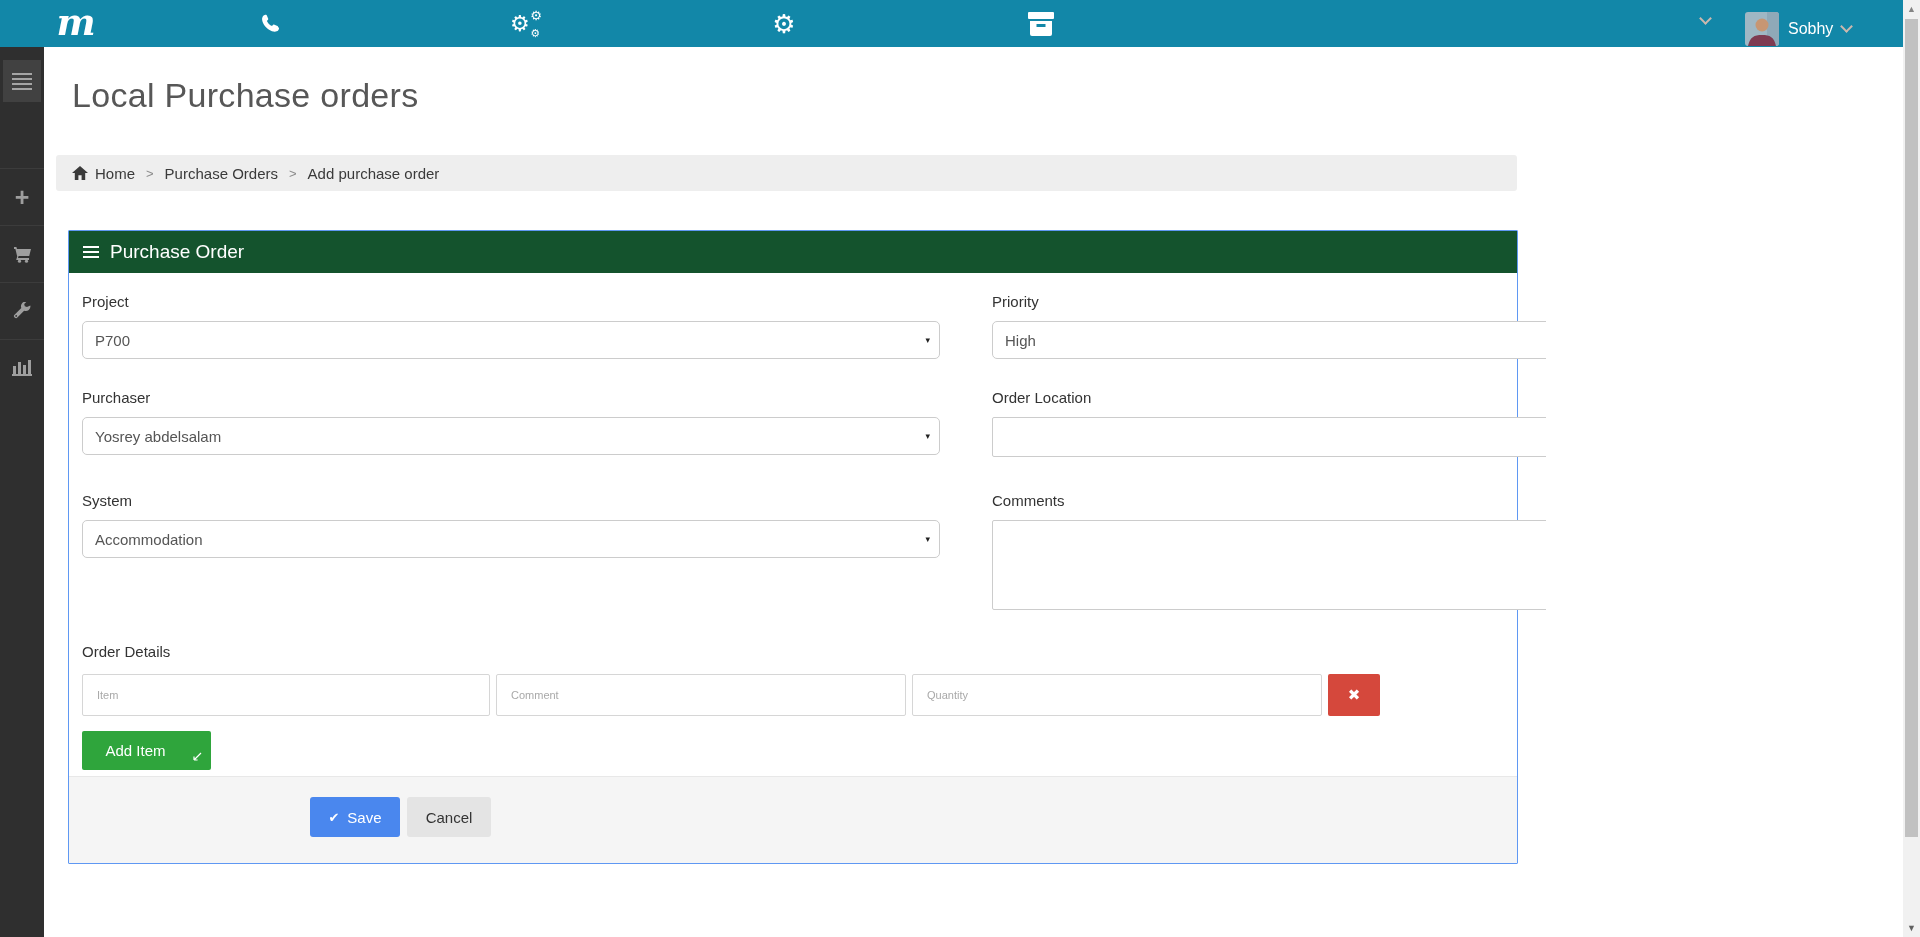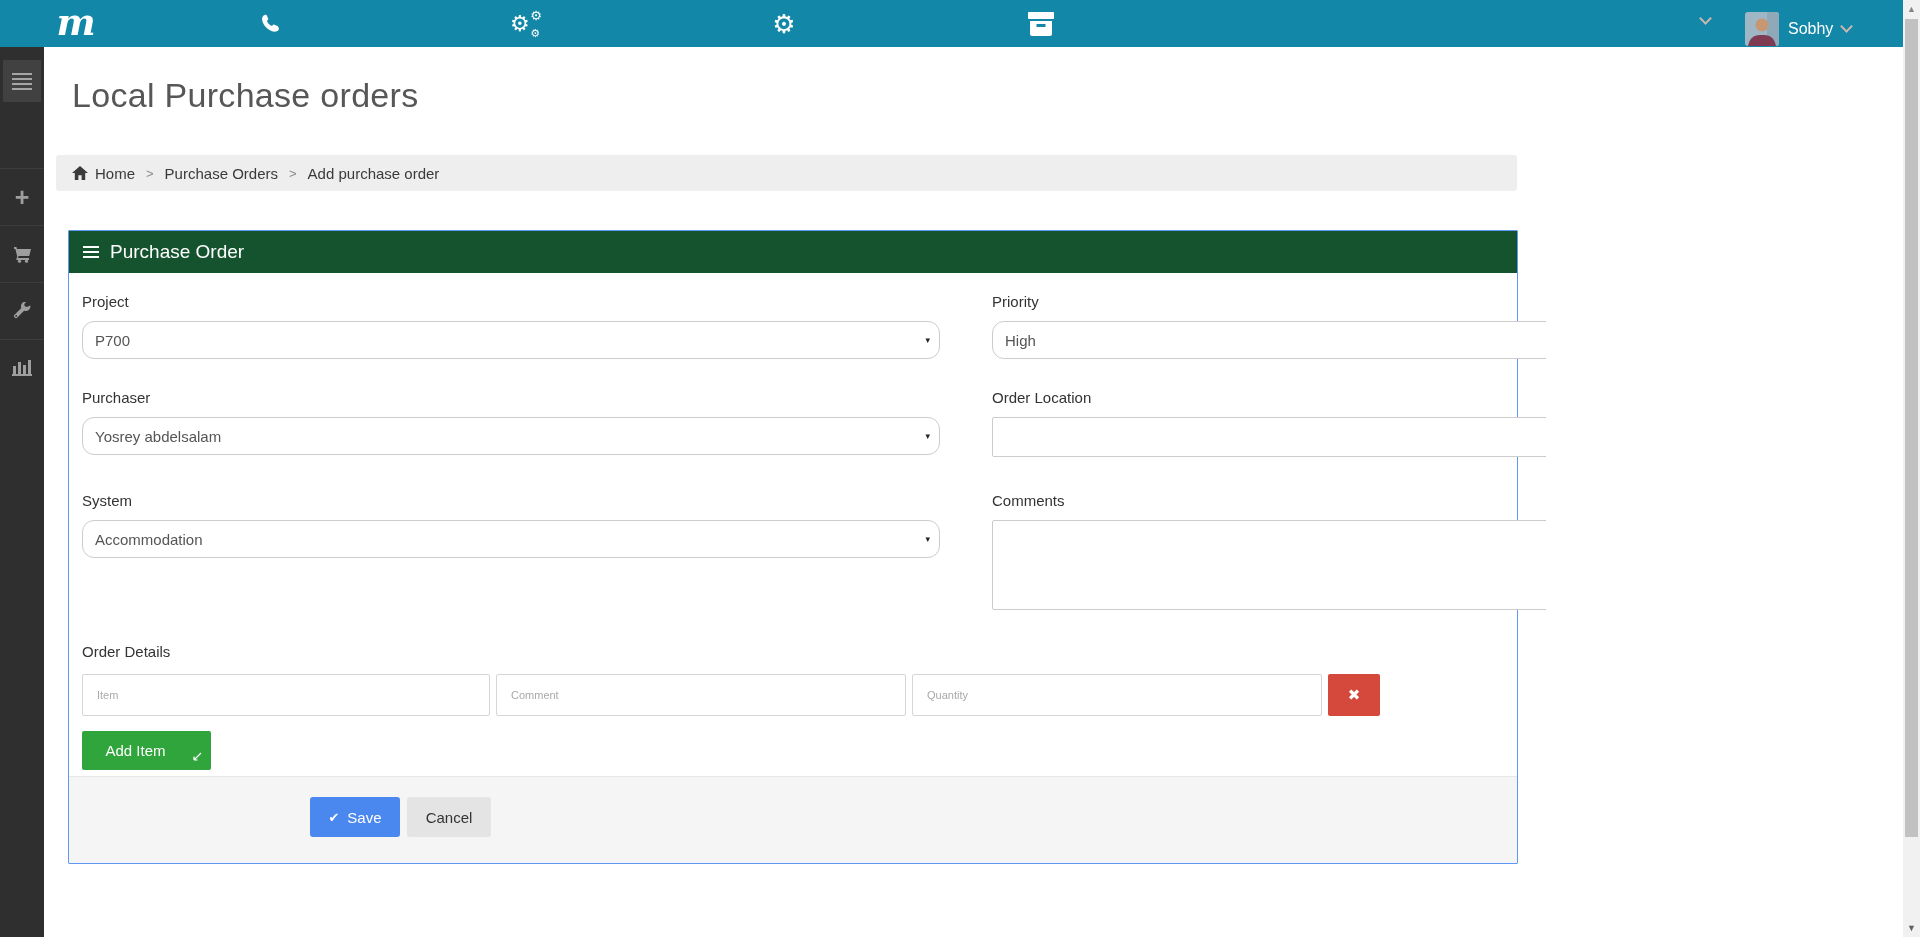--- a/index.html
+++ b/index.html
@@ -89,21 +89,21 @@
     display:flex; align-items:center; gap:11px; padding-left:14px; font-size:19px;
   }
   .hlines { width:16px; }
   .hlines i { display:block; height:2px; background:#fff; margin:3px 0; }
 
   .panel-body { padding:20px 16px 6px 13px; display:grid; grid-template-columns:858px 866px; column-gap:52px; }
   .fg label { display:block; font-size:15px; color:#333; margin-bottom:10px; line-height:18px; }
   .fg.mb1 { margin-bottom:30px; } .fg.mb2 { margin-bottom:35px; } .fg.mb3 { margin-bottom:33px; }
 
   .sel {
-    height:38px; border:1px solid #ccc; border-radius:12px; background:#fff;
+    height:38px; border:1px solid #ccc; border-radius:5px; background:#fff;
     display:flex; align-items:center; padding:0 26px 0 12px; font-size:15px; color:#555;
     position:relative; cursor:pointer;
   }
   .sel .caret { position:absolute; right:9px; top:50%; transform:translateY(-50%); font-size:9px; color:#222; }
 
   .txt {
     width:100%; height:40px; border:1px solid #ccc; border-radius:2px;
     padding:0 12px; font-size:15px; color:#555; outline:none;
     font-family:"Liberation Sans","DejaVu Sans",sans-serif;
   }

